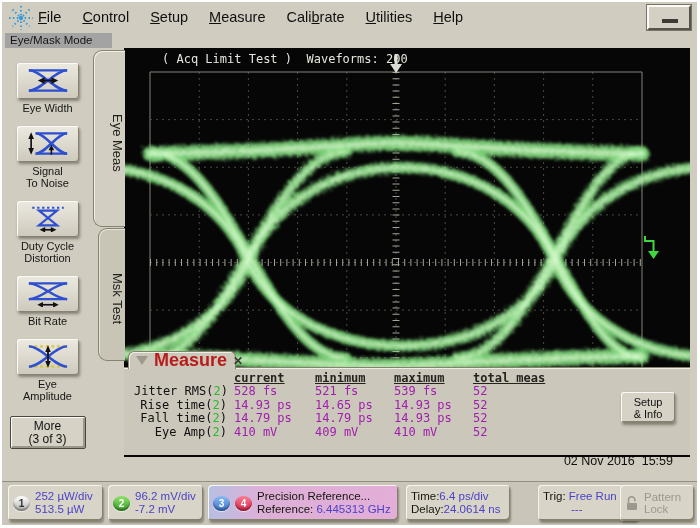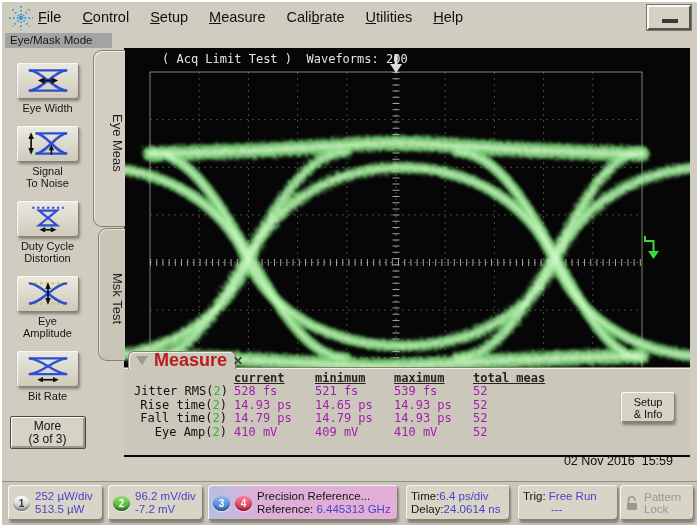--- a/index.html
+++ b/index.html
@@ -168,25 +168,25 @@
         <div class="sgroup"><button class="sbtn3d"><svg class="sicon">
               <use href="#eye-width-icon"></use>
             </svg></button><div class="slabel">Eye Width</div></div>
         <div class="sgroup"><button class="sbtn3d"><svg class="sicon">
               <use href="#signal-to-noise-icon"></use>
             </svg></button><div class="slabel">Signal<br>To Noise</div></div>
         <div class="sgroup"><button class="sbtn3d"><svg class="sicon">
               <use href="#duty-cycle-distortion-icon"></use>
             </svg></button><div class="slabel">Duty Cycle<br>Distortion</div></div>
         <div class="sgroup"><button class="sbtn3d"><svg class="sicon">
+              <use href="#bit-rate-icon"></use>
+            </svg></button><div class="slabel">Bit Rate</div></div>
+        <div class="sgroup"><button class="sbtn3d"><svg class="sicon">
               <use href="#eye-amplitude-icon"></use>
             </svg></button><div class="slabel">Eye<br>Amplitude</div></div>
-        <div class="sgroup"><button class="sbtn3d"><svg class="sicon">
-              <use href="#bit-rate-icon"></use>
-            </svg></button><div class="slabel">Bit Rate</div></div>
       </div>
     <button class="morebtn">
       <span>More</span><br>
       <span>(3 of 3)</span>
     </button>
   </div>
 
   <div class="vtab vtab-msk"><span style="padding-top:8px">Msk Test</span></div>
   <div class="vtab vtab-eye"><span style="padding-top:8px">Eye Meas</span></div>
 
@@ -325,21 +325,21 @@
       <span class="sptext blue"><span>96.2 mV/div</span><br><span>-7.2 mV</span></span>
     </div>
     <div class="sp tbpink" style="left:206px;width:190px;">
       <span class="chip chip3">3</span>
       <span class="chip chip4">4</span>
       <span class="sptext blk"><span>Precision Reference...</span><br><span>Reference:</span> <span class="blue">6.445313 GHz</span></span>
     </div>
     <div class="sp" style="left:404px;width:104px;">
       <span class="sptext blk"><span>Time:</span><span class="blue">6.4 ps/div</span><br><span>Delay:</span><span class="blue">24.0614 ns</span></span>
     </div>
-    <div class="sp" style="left:516px;width:100px;">
+    <div class="sp" style="left:536px;width:100px;">
       <span class="sptext blk"><span>Trig:</span> <span class="blue">Free Run</span><br><span class="blue" style="padding-left:28px">---</span></span>
     </div>
     <div class="sp" style="left:618px;width:74px;">
       <svg width="14" height="16" viewBox="0 0 14 16">
         <path d="M3.5,8 V5 a3.2,3.2 0 0 1 6.4,0 v1.2" stroke="#9b998f" stroke-width="1.6" fill="none"></path>
         <rect x="2" y="8" width="10" height="7" rx="1" fill="#9b998f"></rect>
       </svg>
       <span class="pltext"><span>Pattern</span><br><span>Lock</span></span>
     </div>
   </div>

